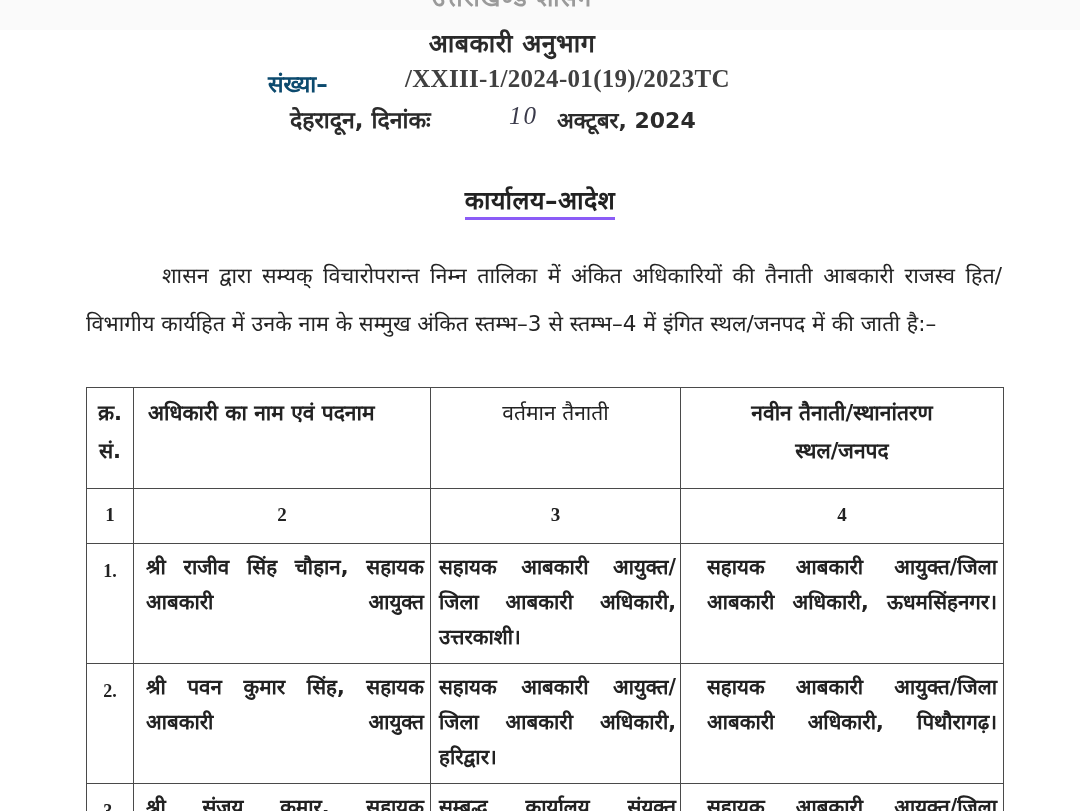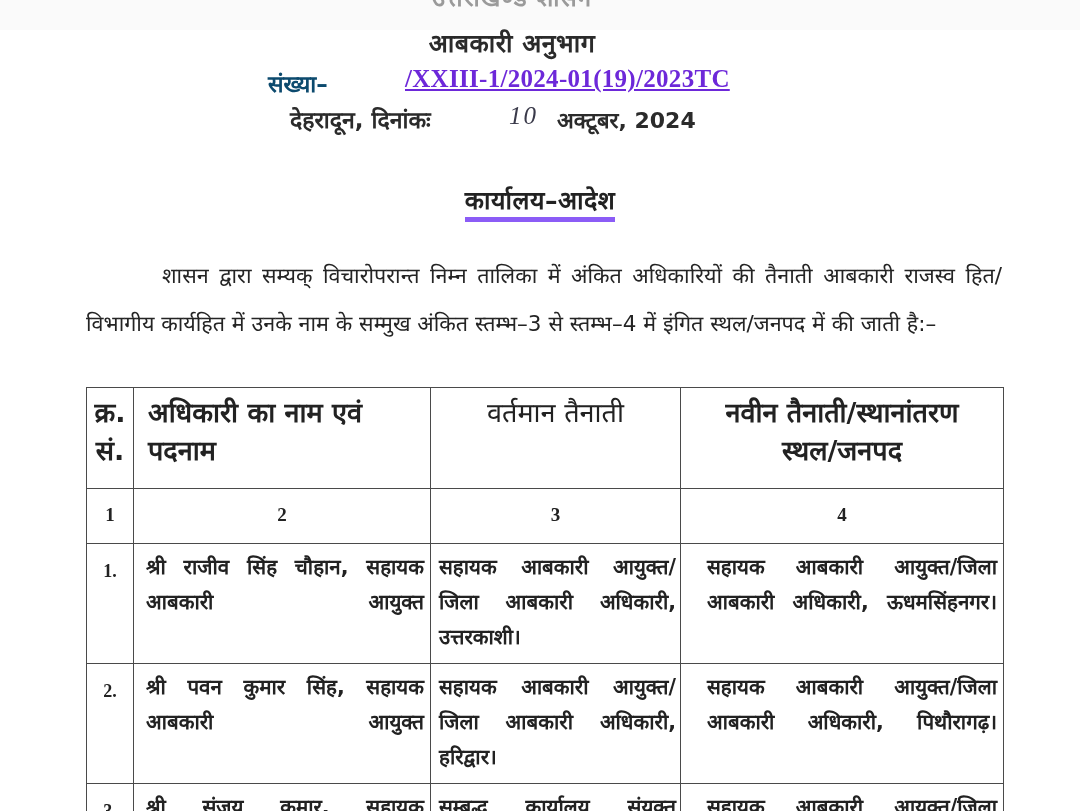--- a/index.html
+++ b/index.html
@@ -81,22 +81,21 @@
     color: #0c4a6e;
   }
   .number-value {
     position: absolute;
     left: 405px;
     top: 2px;
     font-family: "Liberation Serif", serif;
     font-size: 25px;
     font-weight: 700;
     letter-spacing: .3px;
-    color: #6d28d9;
-    text-decoration: underline;
+    color: #404040;
   }
 
   .date-line {
     position: relative;
     height: 36px;
     margin-top: 2px;
     text-align: right;
   }
   .date-city {
     position: absolute;
@@ -135,21 +134,21 @@
     left: 0;
     width: 1080px;
     text-align: center;
   }
   .order-title {
     display: inline-block;
     font-family: "DejaVu Sans", sans-serif;
     font-size: 25px;
     font-weight: 700;
     color: #222;
-    border-bottom: 5px solid #8b5cf6;
+    border-bottom: 3px solid #8b5cf6;
     padding-bottom: 1px;
     letter-spacing: .5px;
   }
 
   
   .body-para {
     position: absolute;
     top: 252px;
     left: 86px;
     width: 916px;
@@ -180,21 +179,21 @@
     font-weight: 700;
   }
 
   col.c1 { width: 47px; }
   col.c2 { width: 297px; }
   col.c3 { width: 250px; }
   col.c4 { width: 323px; }
 
   .hdr td {
     height: 86px;
-    font-size: 27px;
+    font-size: 21px;
     font-weight: 700;
     line-height: 38px;
   }
   .hdr .col1 { text-align: center; padding-left: 4px; padding-right: 4px; }
   .hdr .col2 { text-align: left; padding-left: 14px; }
   .hdr .col3 { text-align: center; font-weight: 400; }
   .hdr .col4 { text-align: center; font-weight: 700; }
 
   .numrow td {
     height: 40px;

